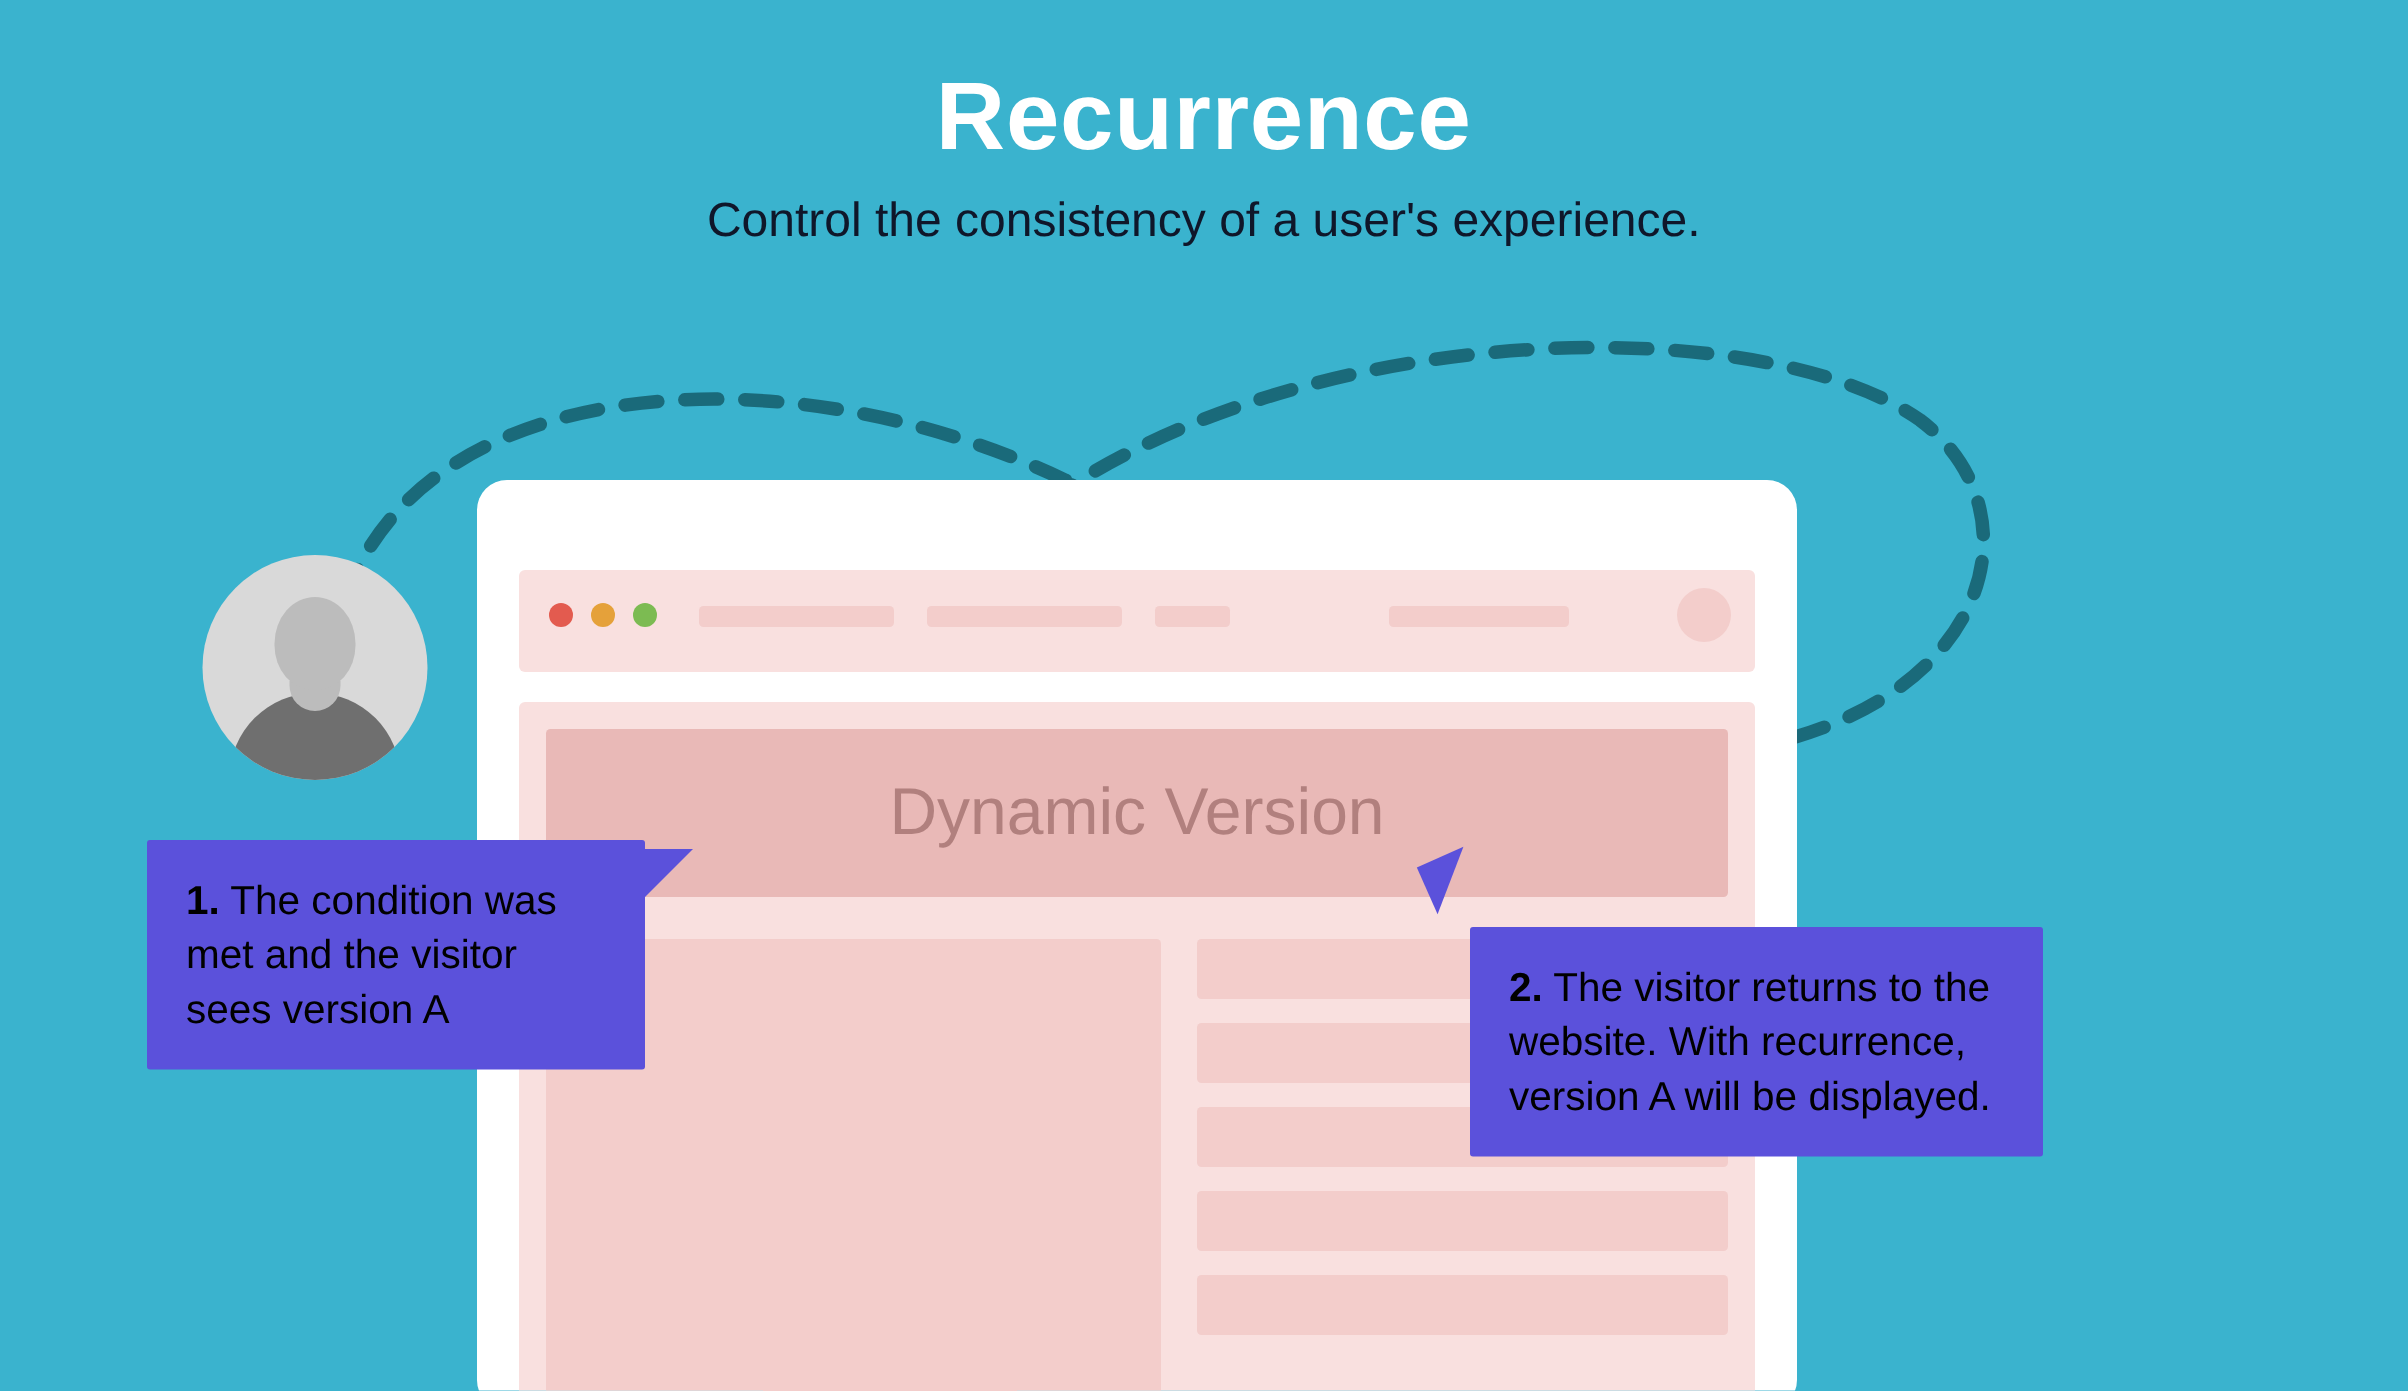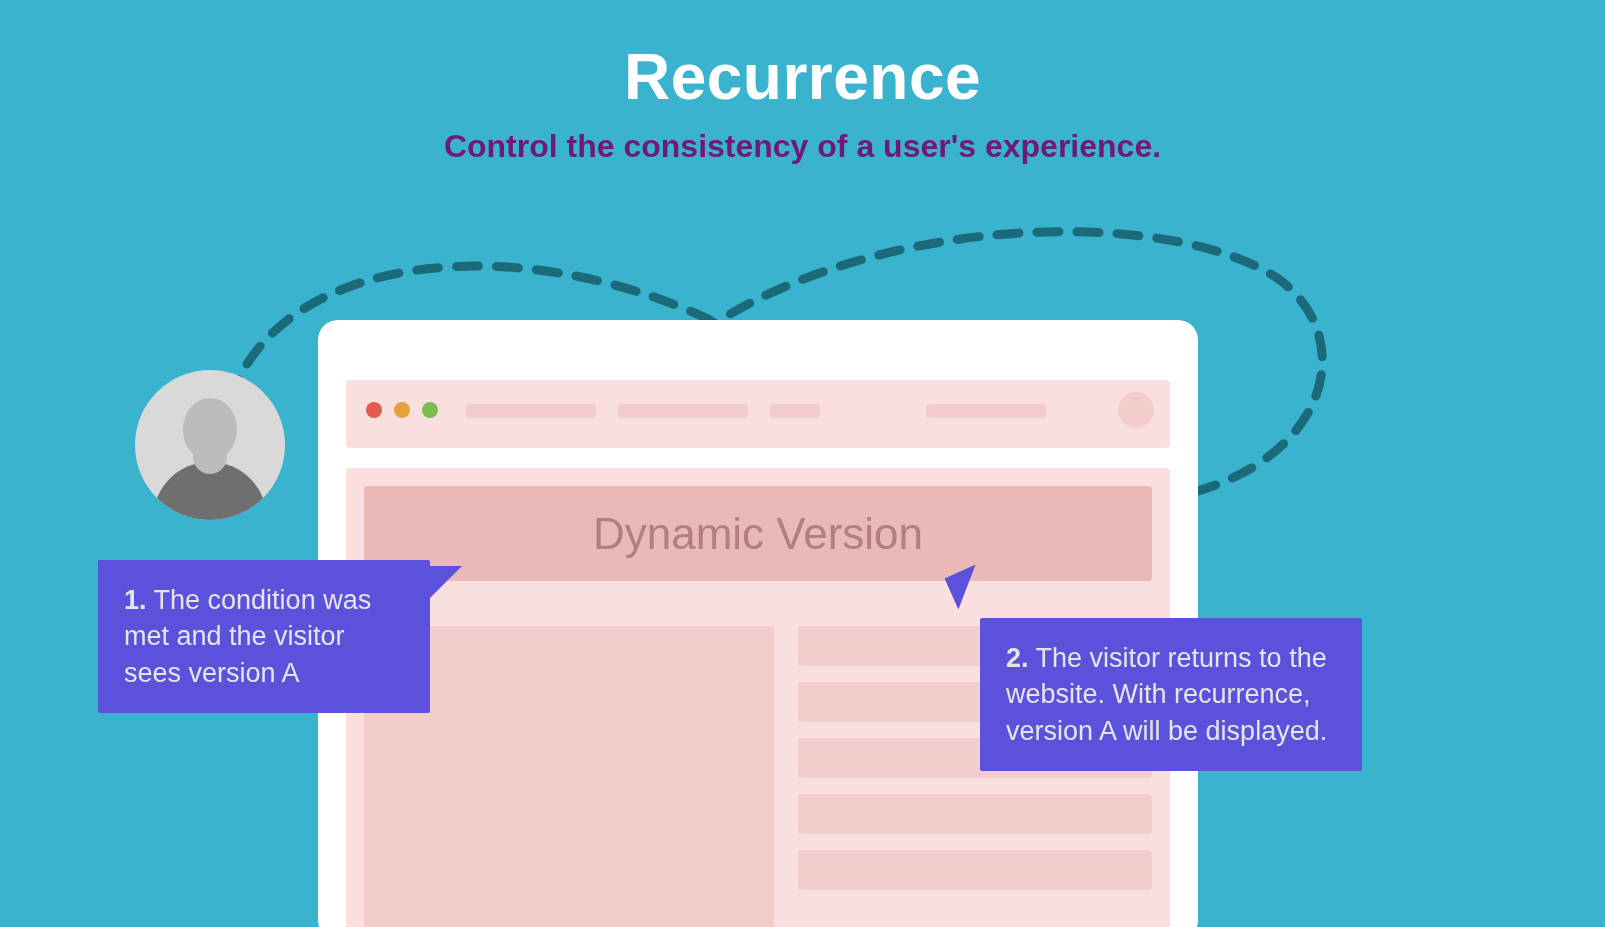--- a/index.html
+++ b/index.html
@@ -1,62 +1,62 @@
 <!DOCTYPE html>
 <html><head>
 <meta charset="utf-8">
 <style>
   html,body{margin:0;padding:0;width:1605px;height:927px;overflow:hidden;
     font-family:"Helvetica Neue",Helvetica,Arial,sans-serif;background:#3ab3ce;}
   .stage{position:relative;width:1605px;height:927px;}
   .title{position:absolute;top:40px;left:0;width:100%;text-align:center;
     color:#ffffff;font-weight:800;font-size:64px;letter-spacing:.5px;}
   .subtitle{position:absolute;top:125px;left:0;width:100%;text-align:center;
-    color:#701a75;font-weight:700;font-size:32px;line-height:1.35;}
+    color:#0f172a;font-weight:400;font-size:32px;line-height:1.35;}
   
   .browser{position:absolute;left:318px;top:320px;width:880px;height:620px;
     background:#ffffff;border-radius:20px;box-shadow:0 0 0 rgba(0,0,0,0);}
   .bchrome{position:absolute;left:28px;right:28px;top:60px;height:68px;
     background:#f9e0df;border-radius:4px;}
   .dots{position:absolute;left:48px;top:82px;display:flex;gap:12px;}
   .dot{width:16px;height:16px;border-radius:50%;}
   .dot.r{background:#e35b4f;}
   .dot.y{background:#e5a13a;}
   .dot.g{background:#7cbb52;}
   .bbar{position:absolute;height:14px;background:#f3cdcb;border-radius:3px;top:84px;}
   .bbar.b1{left:148px;width:130px;}
   .bbar.b2{left:300px;width:130px;}
   .bbar.b3{left:452px;width:50px;}
   .bbar.b4{left:608px;width:120px;}
   .bcircle{position:absolute;right:44px;top:72px;width:36px;height:36px;border-radius:50%;
     background:#f3cdcb;}
   .bcontent{position:absolute;left:28px;right:28px;top:148px;bottom:0;
     background:#f9e0df;border-radius:4px 4px 0 0;}
-  .banner{position:absolute;left:18px;right:18px;top:18px;height:95px;
+  .banner{position:absolute;left:18px;right:18px;top:18px;height:112px;
     background:#e9b9b7;border-radius:3px;display:flex;align-items:center;justify-content:center;
     color:#b1807e;font-size:44px;font-weight:500;}
   .leftblock{position:absolute;left:18px;top:158px;width:410px;bottom:0;
     background:#f3cdcb;border-radius:3px 3px 0 0;}
   .rrow{position:absolute;right:18px;left:452px;height:40px;background:#f3cdcb;border-radius:3px;}
   .rrow.r1{top:158px;}
   .rrow.r2{top:214px;}
   .rrow.r3{top:270px;}
   .rrow.r4{top:326px;}
   .rrow.r5{top:382px;}
   
   .avatar{position:absolute;left:135px;top:370px;width:150px;height:150px;border-radius:50%;
     background:#d9d9d9;overflow:hidden;}
   .avatar .head{position:absolute;left:48px;top:28px;width:54px;height:62px;
     background:#bcbcbc;border-radius:50% 50% 48% 48%;}
   .avatar .body{position:absolute;left:18px;top:92px;width:114px;height:80px;
     background:#6f6f6f;border-radius:60px 60px 0 0;}
   .avatar .neck{position:absolute;left:58px;top:84px;width:34px;height:20px;background:#bcbcbc;
     border-radius:0 0 20px 20px;}
   
-  .call{position:absolute;background:#5b51db;color:#e5e5e5;padding:22px 26px;
+  .call{position:absolute;background:#5b51db;color:#000000;padding:22px 26px;
     font-size:27px;line-height:1.35;border-radius:2px;box-shadow:0 4px 0 rgba(0,0,0,0);}
   .call strong{font-weight:700;}
   .call1{left:98px;top:560px;width:280px;}
   .call2{left:980px;top:618px;width:330px;}
   .tri{position:absolute;width:0;height:0;}
   .tri1{left:428px;top:566px;border-top:0 solid transparent;
     border-bottom:34px solid transparent;border-left:34px solid #5b51db;}
   .tri2{left:950px;top:570px;border-left:0 solid transparent;
     border-right:34px solid transparent;border-bottom:34px solid #5b51db;
     transform:rotate(66deg);}

